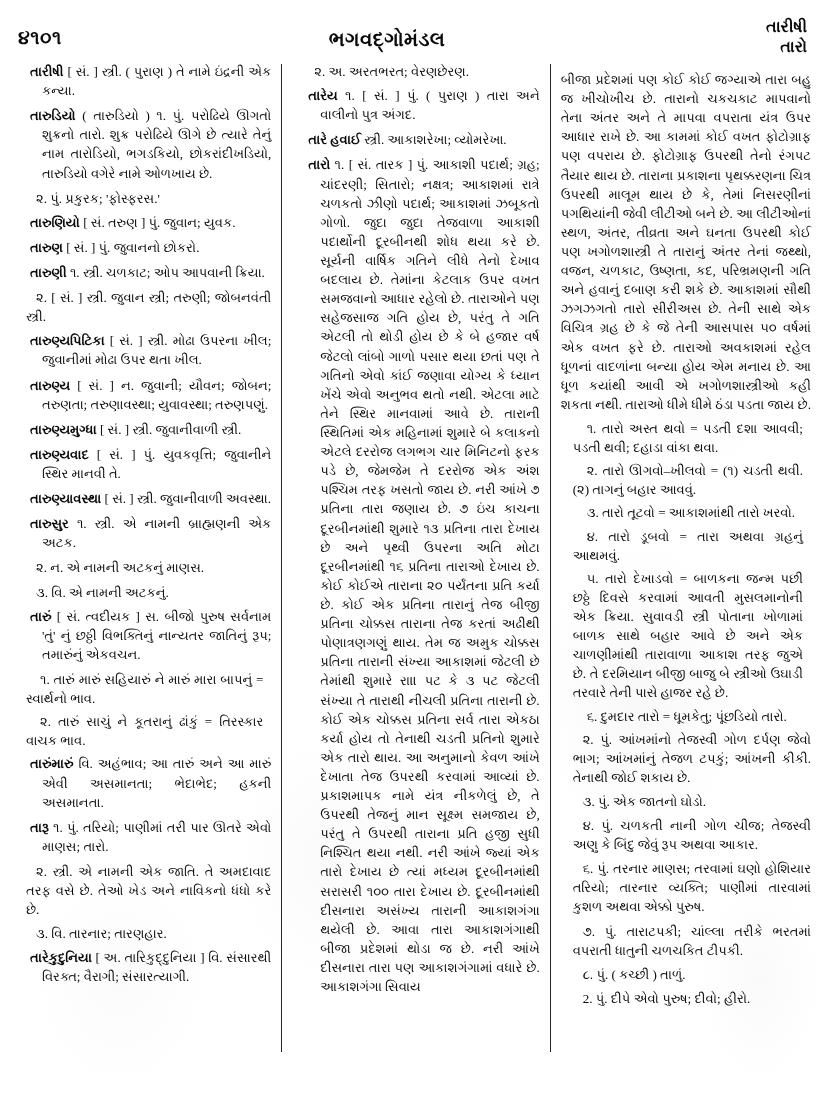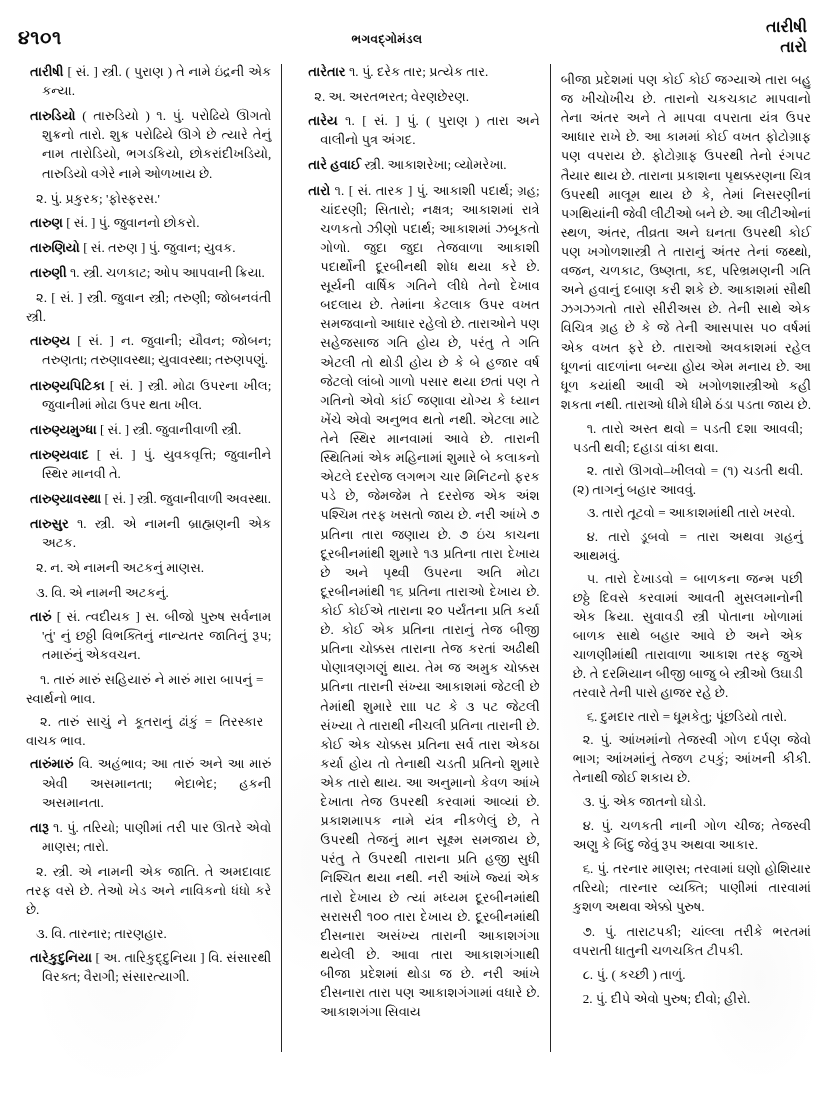--- a/index.html
+++ b/index.html
@@ -50,21 +50,21 @@
   }
   .folio {
     font-weight: bold;
     font-size: 19px;
     letter-spacing: .5px;
     line-height: 1.1;
     padding-top: 4px;
   }
   .book-title {
     font-weight: bold;
-    font-size: 12px;
+    font-size: 20px;
     padding-top: 6px;
     letter-spacing: .3px;
   }
   .guide-words {
     text-align: right;
     font-weight: bold;
     font-size: 16px;
     line-height: 1.22;
     padding-top: 2px;
     min-width: 95px;
@@ -137,44 +137,43 @@
       <div>તારીષી</div>
       <div>તારો</div>
     </div>
   </div>
 
   <div class="columns">
     <div class="col col-1" id="col-left">
         <p class="entry"><b class="headword">તારીષી</b><span> [ સં. ] સ્ત્રી. ( પુરાણ ) તે નામે ઇંદ્રની એક કન્યા.</span></p>
         <p class="entry"><b class="headword">તારુડિયો</b><span> ( તારુડિયો ) ૧. પું. પરોઢિયે ઊગતો શુક્રનો તારો. શુક્ર પરોઢિયે ઊગે છે ત્યારે તેનું નામ તારોડિયો, ભગડકિયો, છોકરાંદીખડિયો, તારુડિયો વગેરે નામે ઓળખાય છે.</span></p>
         <p class="sense">૨. પું. પ્રકુરક; 'ફોસ્ફરસ.'</p>
+        <p class="entry"><b class="headword">તારુણિયો</b><span> [ સં. તરુણ ] પું. જુવાન; યુવક.</span></p>
         <p class="entry"><b class="headword">તારુણ</b><span> [ સં. ] પું. જુવાનનો છોકરો.</span></p>
-        <p class="entry"><b class="headword">તારુણિયો</b><span> [ સં. તરુણ ] પું. જુવાન; યુવક.</span></p>
         <p class="entry"><b class="headword">તારુણી</b><span> ૧. સ્ત્રી. ચળકાટ; ઓપ આપવાની ક્રિયા.</span></p>
         <p class="sense">૨. [ સં. ] સ્ત્રી. જુવાન સ્ત્રી; તરુણી; જોબનવંતી સ્ત્રી.</p>
+        <p class="entry"><b class="headword">તારુણ્યપિટિકા</b><span> [ સં. ] સ્ત્રી. મોઢા ઉપરના ખીલ; જુવાનીમાં મોઢા ઉપર થતા ખીલ.</span></p>
         <p class="entry"><b class="headword">તારુણ્ય</b><span> [ સં. ] ન. જુવાની; યૌવન; જોબન; તરુણતા; તરુણાવસ્થા; યુવાવસ્થા; તરુણપણું.</span></p>
-        <p class="entry"><b class="headword">તારુણ્યપિટિકા</b><span> [ સં. ] સ્ત્રી. મોઢા ઉપરના ખીલ; જુવાનીમાં મોઢા ઉપર થતા ખીલ.</span></p>
         <p class="entry"><b class="headword">તારુણ્યમુગ્ધા</b><span> [ સં. ] સ્ત્રી. જુવાનીવાળી સ્ત્રી.</span></p>
         <p class="entry"><b class="headword">તારુણ્યવાદ</b><span> [ સં. ] પું. યુવકવૃત્તિ; જુવાનીને સ્થિર માનવી તે.</span></p>
         <p class="entry"><b class="headword">તારુણ્યાવસ્થા</b><span> [ સં. ] સ્ત્રી.  જુવાનીવાળી અવસ્થા.</span></p>
         <p class="entry"><b class="headword">તારુસુર</b><span> ૧. સ્ત્રી. એ નામની બ્રાહ્મણની એક અટક.</span></p>
         <p class="sense">૨. ન. એ નામની અટકનું માણસ.</p>
         <p class="sense">૩. વિ. એ નામની અટકનું.</p>
         <p class="entry"><b class="headword">તારું</b><span> [ સં. ત્વદીયક ] સ. બીજો પુરુષ સર્વનામ 'તું' નું છઠ્ઠી વિભક્તિનું નાન્યતર જાતિનું રૂપ; તમારુંનું એકવચન.</span></p>
         <p class="idiom">૧. તારું મારું સહિયારું ને મારું મારા બાપનું = સ્વાર્થનો ભાવ.</p>
         <p class="idiom">૨. તારું સાચું ને કૂતરાનું ઢાંકું = તિરસ્કાર વાચક ભાવ.</p>
         <p class="entry"><b class="headword">તારુંમારું</b><span> વિ. અહંભાવ; આ તારું અને આ મારું એવી અસમાનતા; ભેદાભેદ; હકની અસમાનતા.</span></p>
         <p class="entry"><b class="headword">તારૂ</b><span> ૧. પું. તરિયો; પાણીમાં તરી પાર ઊતરે એવો માણસ; તારો.</span></p>
         <p class="sense">૨. સ્ત્રી. એ નામની એક જાતિ. તે અમદાવાદ તરફ વસે છે. તેઓ ખેડ અને નાવિકનો ધંધો કરે છે.</p>
         <p class="sense">૩. વિ. તારનાર; તારણહાર.</p>
         <p class="entry"><b class="headword">તારેકુદુનિયા</b><span> [ અ. તારિકુદ્દુનિયા ] વિ. સંસારથી વિરક્ત; વૈરાગી; સંસારત્યાગી.</span></p>
       </div>
     <div class="rule"></div>
     <div class="col col-2" id="col-middle">
-        <p class="entry"><b class="headword">તારેતાર</b><span> ૧. પું. દરેક તાર; પ્રત્યેક તાર.</span></p>
         <p class="sense">૨. અ. અરતભરત; વેરણછેરણ.</p>
         <p class="entry"><b class="headword">તારેય</b><span> ૧. [ સં. ] પું. ( પુરાણ ) તારા અને વાલીનો પુત્ર અંગદ.</span></p>
         <p class="entry"><b class="headword">તારે હવાઈ</b><span> સ્ત્રી.  આકાશરેખા; વ્યોમરેખા.</span></p>
         <p class="entry"><b class="headword">તારો</b><span> ૧. [ સં. તારક ] પું. આકાશી પદાર્થ; ગ્રહ; ચાંદરણી; સિતારો; નક્ષત્ર; આકાશમાં રાત્રે ચળકતો ઝીણો પદાર્થ; આકાશમાં ઝબૂકતો ગોળો. જુદા જુદા તેજવાળા આકાશી પદાર્થોની દૂરબીનથી શોધ થયા કરે છે. સૂર્યની વાર્ષિક ગતિને લીધે તેનો દેખાવ બદલાય છે. તેમાંના કેટલાક ઉપર વખત સમજવાનો આધાર રહેલો છે. તારાઓને પણ સહેજસાજ ગતિ હોય છે, પરંતુ તે ગતિ એટલી તો થોડી હોય છે કે બે હજાર વર્ષ જેટલો લાંબો ગાળો પસાર થયા છતાં પણ તે ગતિનો એવો કાંઈ જણાવા યોગ્ય કે ધ્યાન ખેંચે એવો અનુભવ થતો નથી. એટલા માટે તેને સ્થિર માનવામાં આવે છે. તારાની સ્થિતિમાં એક મહિનામાં શુમારે બે કલાકનો એટલે દરરોજ લગભગ ચાર મિનિટનો ફરક પડે છે, જેમજેમ તે દરરોજ એક અંશ પશ્ચિમ તરફ ખસતો જાય છે. નરી આંખે ૭ પ્રતિના તારા જણાય છે. ૭ ઇંચ કાચના દૂરબીનમાંથી શુમારે ૧૩ પ્રતિના તારા દેખાય છે અને પૃથ્વી ઉપરના અતિ મોટા દૂરબીનમાંથી ૧૬ પ્રતિના તારાઓ દેખાય છે. કોઈ કોઈએ તારાના ૨૦ પર્યંતના પ્રતિ કર્યા છે. કોઈ એક પ્રતિના તારાનું તેજ બીજી પ્રતિના ચોક્કસ તારાના તેજ કરતાં અઢીથી પોણાત્રણગણું થાય. તેમ જ અમુક ચોક્કસ પ્રતિના તારાની સંખ્યા આકાશમાં જેટલી છે તેમાંથી શુમારે રા॥ પટ કે ૩ પટ જેટલી સંખ્યા તે તારાથી નીચલી પ્રતિના તારાની છે. કોઈ એક ચોક્કસ પ્રતિના સર્વ તારા એકઠા કર્યા હોય તો તેનાથી ચડતી પ્રતિનો શુમારે એક તારો થાય. આ અનુમાનો કેવળ આંખે દેખાતા તેજ ઉપરથી કરવામાં આવ્યાં છે. પ્રકાશમાપક નામે યંત્ર નીકળેલું છે, તે ઉપરથી તેજનું માન સૂક્ષ્મ સમજાય છે, પરંતુ તે ઉપરથી તારાના પ્રતિ હજી સુધી નિશ્ચિત થયા નથી. નરી આંખે જ્યાં એક તારો દેખાય છે ત્યાં મધ્યમ દૂરબીનમાંથી સરાસરી ૧૦૦ તારા દેખાય છે. દૂરબીનમાંથી દીસનારા અસંખ્ય તારાની આકાશગંગા થયેલી છે. આવા તારા આકાશગંગાથી બીજા પ્રદેશમાં થોડા જ છે. નરી આંખે દીસનારા તારા પણ આકાશગંગામાં વધારે છે. આકાશગંગા સિવાય</span></p>
       </div>
     <div class="rule"></div>
     <div class="col col-3" id="col-right">
         <p class="para">બીજા પ્રદેશમાં પણ કોઈ કોઈ જગ્યાએ તારા બહુ જ ખીચોખીચ છે. તારાનો ચકચકાટ માપવાનો તેના અંતર અને તે માપવા વપરાતા યંત્ર ઉપર આધાર રાખે છે. આ કામમાં કોઈ વખત ફોટોગ્રાફ પણ વપરાય છે. ફોટોગ્રાફ ઉપરથી તેનો રંગપટ તૈયાર થાય છે. તારાના પ્રકાશના પૃથક્કરણના ચિત્ર ઉપરથી માલૂમ થાય છે કે, તેમાં નિસરણીનાં પગથિયાંની જેવી લીટીઓ બને છે. આ લીટીઓનાં સ્થળ, અંતર, તીવ્રતા અને ઘનતા ઉપરથી કોઈ પણ ખગોળશાસ્ત્રી તે તારાનું અંતર તેનાં જથ્થો, વજન, ચળકાટ, ઉષ્ણતા, કદ, પરિભ્રમણની ગતિ અને હવાનું દબાણ કરી શકે છે. આકાશમાં સૌથી ઝગઝગતો તારો સીરીઅસ છે. તેની સાથે એક વિચિત્ર ગ્રહ છે કે જે તેની આસપાસ ૫૦ વર્ષમાં એક વખત ફરે છે. તારાઓ અવકાશમાં રહેલ ધૂળનાં વાદળાંના બન્યા હોય એમ મનાય છે. આ ધૂળ કયાંથી આવી એ ખગોળશાસ્ત્રીઓ કહી શકતા નથી. તારાઓ ધીમે ધીમે ઠંડા પડતા જાય છે.</p>
         <p class="idiom">૧. તારો અસ્ત થવો = પડતી દશા આવવી; પડતી થવી; દહાડા વાંકા થવા.</p>
         <p class="idiom">૨. તારો ઊગવો–ખીલવો = (૧) ચડતી થવી. (૨) તાગનું બહાર આવવું.</p>

